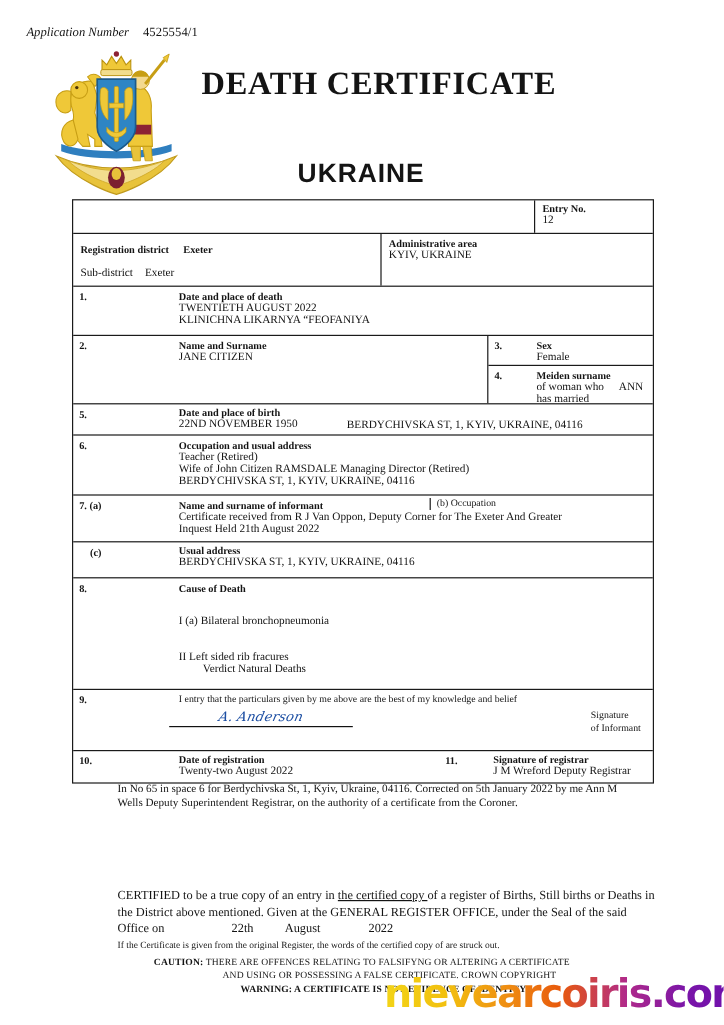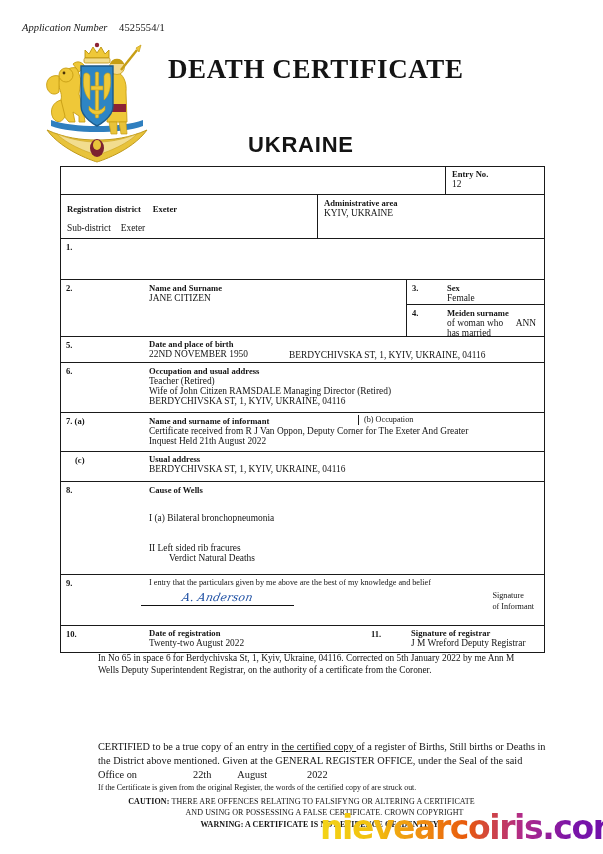--- a/index.html
+++ b/index.html
@@ -303,20 +303,25 @@
         </div>
       </div>
       <div class="right">
         <div class="fl">Administrative area</div>
         <div class="fv">KYIV, UKRAINE</div>
       </div>
     </div>
 
     <div class="row r-dod">
       <span class="num">1.</span>
+      <div class="pad">
+        <div class="fl">Date and place of death</div>
+        <div class="fv">TWENTIETH AUGUST 2022</div>
+        <div class="fv">KLINICHNA LIKARNYA “FEOFANIYA</div>
+      </div>
     </div>
 
     <div class="row r-name">
       <div class="left">
         <span class="num">2.</span>
         <div class="pad">
           <div class="fl">Name and Surname</div>
           <div class="fv">JANE CITIZEN</div>
         </div>
       </div>
@@ -369,21 +374,21 @@
     <div class="row r-addr">
       <span class="subnum2">(c)</span>
       <div class="padl" style="padding-top:2px">
         <div class="fl">Usual address</div>
         <div class="fv">BERDYCHIVSKA ST, 1, KYIV, UKRAINE, 04116</div>
       </div>
     </div>
 
     <div class="row r-cause">
       <span class="num">8.</span>
-      <div class="fl" style="padding-left:88px">Cause of Wells</div>
+      <div class="fl" style="padding-left:88px">Cause of Death</div>
       <div class="cause-line" style="margin-top:18px">I (a)  Bilateral bronchopneumonia</div>
       <div class="cause-line" style="margin-top:20px">II  Left sided rib fracures</div>
       <div class="cause-sub">Verdict Natural Deaths</div>
     </div>
 
     <div class="row r-decl">
       <span class="num">9.</span>
       <span class="decl-txt">I entry that the particulars given by me above are the best of my knowledge and belief</span>
       <div class="sig-wrap">
         <div class="sig-script">A. Anderson</div>

